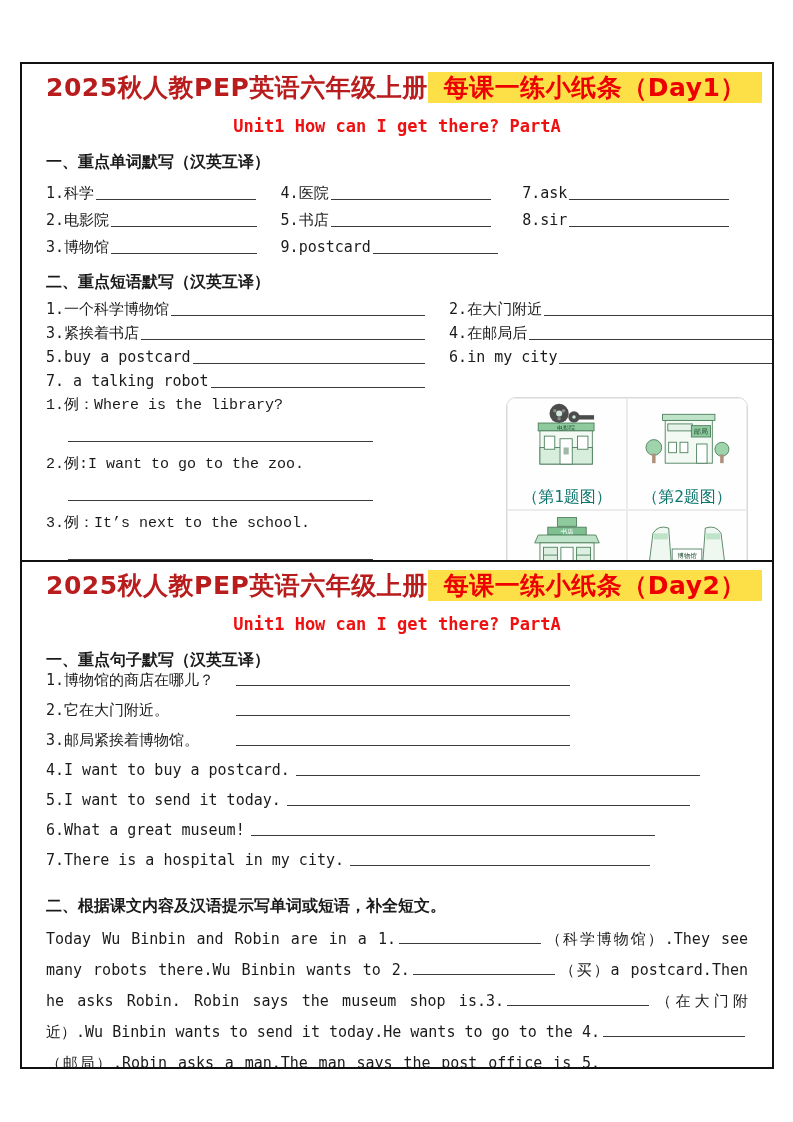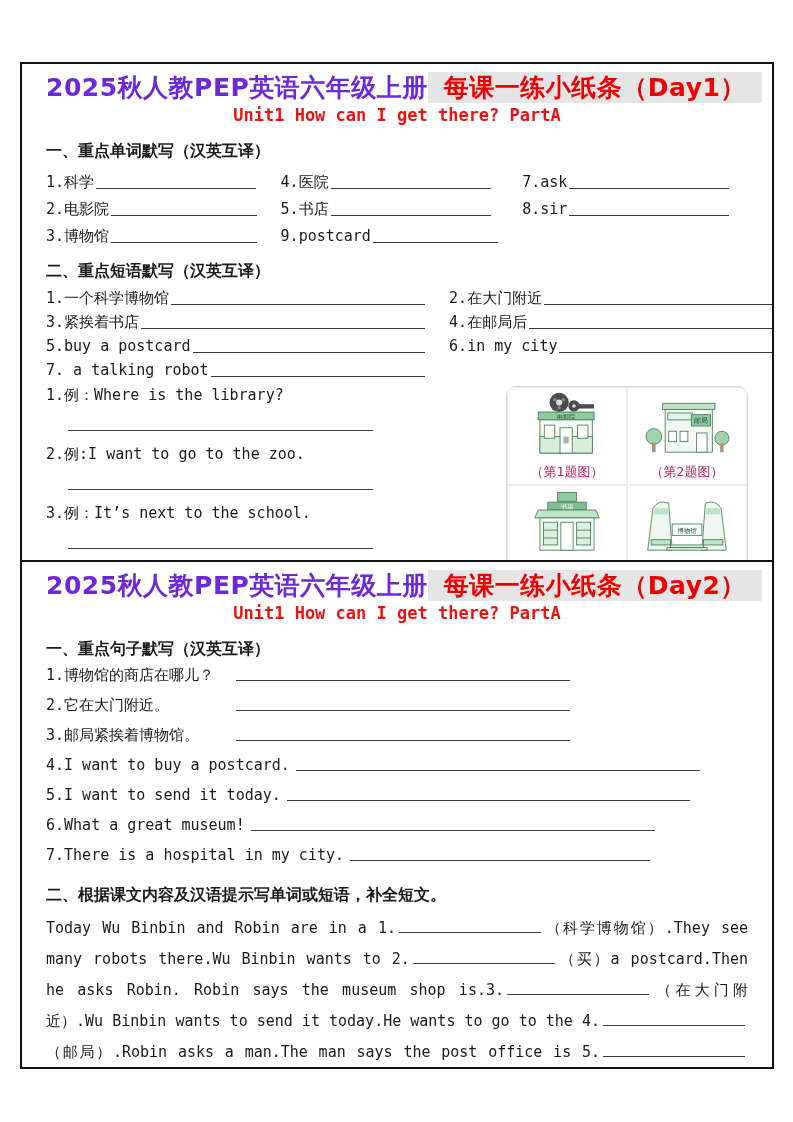--- a/index.html
+++ b/index.html
@@ -25,29 +25,29 @@
 
   .sheet-title {
     text-align:center;
     font-size:25px;
     font-weight:bold;
     font-family:"DejaVu Sans",sans-serif;
     letter-spacing:0.5px;
     line-height:31px;
     white-space:nowrap;
   }
-  .title-prefix   { color:#6d28d9; }
-  .title-highlight{ color:#ee0000; background:#e5e5e5; padding:1px 16px; }
+  .title-prefix   { color:#b91c1c; }
+  .title-highlight{ color:#ee0000; background:#fde047; padding:1px 16px; }
   .sheet-subtitle {
     text-align:center;
     font-size:17px;
     font-weight:bold;
     color:#ee1111;
     line-height:22px;
-    margin-top:1px;
+    margin-top:12px;
   }
   .sec-heading {
     font-size:16px;
     font-weight:bold;
     font-family:"DejaVu Sans",sans-serif;
     line-height:22px;
     margin-top:14px;
   }
   .blank {
     display:inline-block;
@@ -71,21 +71,21 @@
     grid-template-columns: 54% 46%;
     column-gap:24px;
     margin-top:2px;
   }
   .phrase-cell { display:flex; align-items:flex-end; height:24px; font-size:15px; }
   .phrase-cell .lbl { white-space:nowrap; padding-right:2px; line-height:19px; }
   .phrase-cell .blank { margin-bottom:3px; }
   
   .sec3-wrap { display:flex; margin-top:4px; }
   .sent-col { flex:1; padding-right:14px; }
-  .sent-item { font-size:15px; line-height:18px; margin-top:6px; white-space:nowrap; }
+  .sent-item { font-size:15px; line-height:18px; margin-top:6px; white-space:nowrap;font-family:Liberation Mono, monospace; }
   .sent-item:first-child { margin-top:2px; }
   .sent-blank {
     display:block;
     border-bottom:1px solid #3a3a3a;
     height:1px;
     width:305px;
     margin:26px 0 14px 22px;
   }
   .pic-panel {
     width:242px;
@@ -99,24 +99,24 @@
     margin-top:2px;
   }
   .pic-cell {
     border:0.5px solid #ececec;
     display:flex;
     flex-direction:column;
     align-items:center;
     justify-content:flex-end;
     padding:3px 0 4px 0;
   }
-  .pic-caption { font-size:13px; line-height:17px; color:#be185d; margin-top:2px; white-space:nowrap; }
+  .pic-caption { font-size:16px; line-height:17px; color:#0f766e; margin-top:16px; white-space:nowrap; }
   .pic-cell svg { display:block; }
   
-  .d2-row { display:flex; align-items:center; height:30px; font-size:15px; }
+  .d2-row { display:flex; align-items:flex-start; height:30px; font-size:15px; }
   .d2-row .lbl { white-space:nowrap; padding-right:6px; line-height:19px; }
   .d2-row .lblw { min-width:190px; }
   .d2-row .blank { margin-bottom:3px; }
   .mr180 { margin-right:178px; }
   .mr50  { margin-right:48px; }
   .mr60  { margin-right:58px; }
   .mr95  { margin-right:93px; }
   .mr100 { margin-right:98px; }
   
   .cloze {

